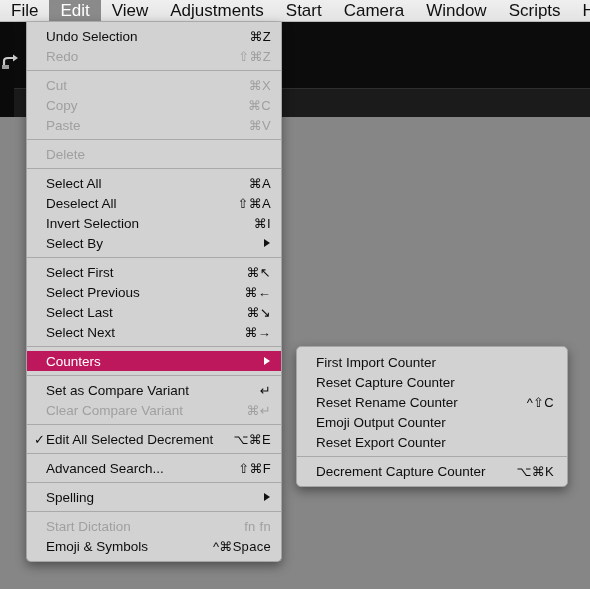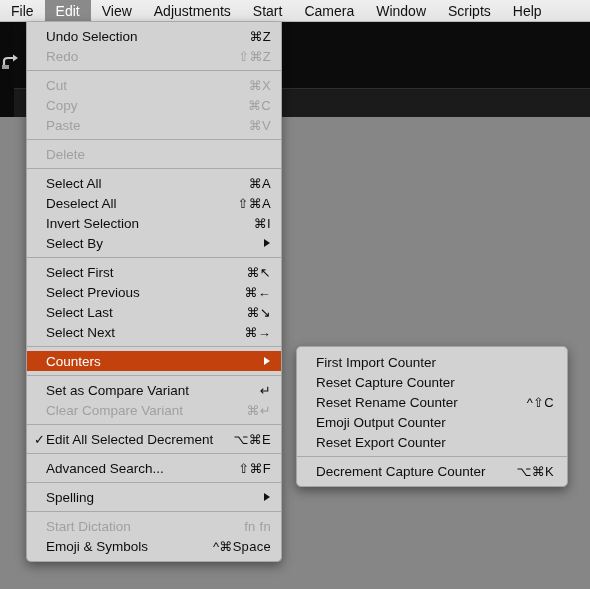--- a/index.html
+++ b/index.html
@@ -85,21 +85,21 @@
     background: linear-gradient(to bottom, #efefef 0%, #e3e3e3 100%);
     border-bottom: 1px solid #b9b9b9;
     display: flex;
     align-items: stretch;
     box-sizing: border-box;
   }
   .menubar-item {
     display: flex;
     align-items: center;
     padding: 0 11px;
-    font-size: 14px;
+    font-size: 17px;
     color: #101010;
     line-height: 1;
     white-space: nowrap;
     cursor: default;
   }
   .menubar-item.active {
     background: #8a8a8a;
     color: #ffffff;
   }
 
@@ -139,21 +139,21 @@
     flex: 0 0 auto;
     font-size: 13px;
     color: #0d0d0d;
     letter-spacing: 0.3px;
   }
   .menu-row.disabled .label,
   .menu-row.disabled .shortcut {
     color: #a0a0a0;
   }
   .menu-row.highlight {
-    background: #c2410c;
+    background: #be185d;
   }
   .menu-row.highlight .label,
   .menu-row.highlight .shortcut { color: #ffffff; }
 
   .menu-row .check {
     position: absolute;
     left: 7px;
     font-size: 13px;
     color: #0d0d0d;
   }

